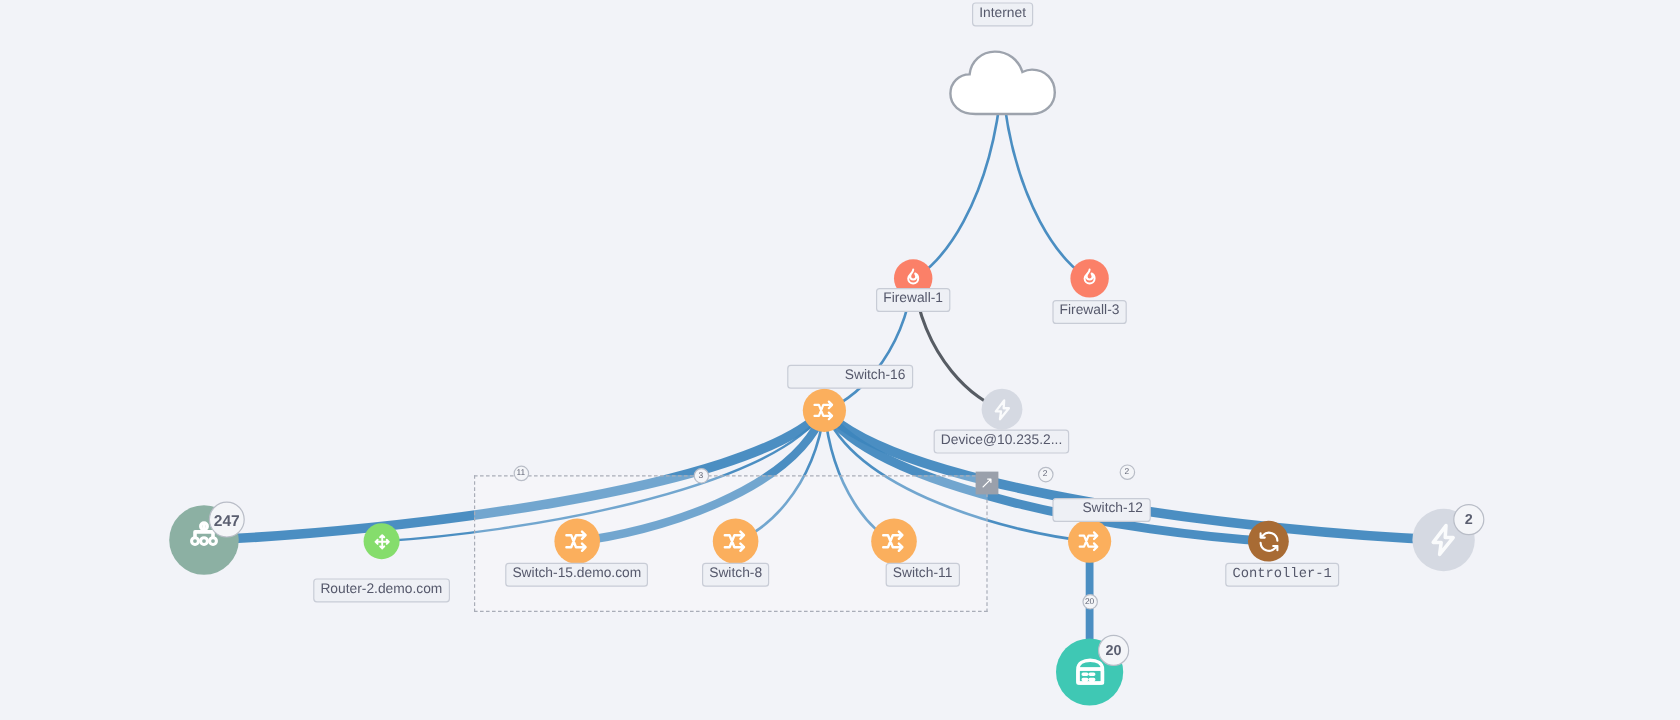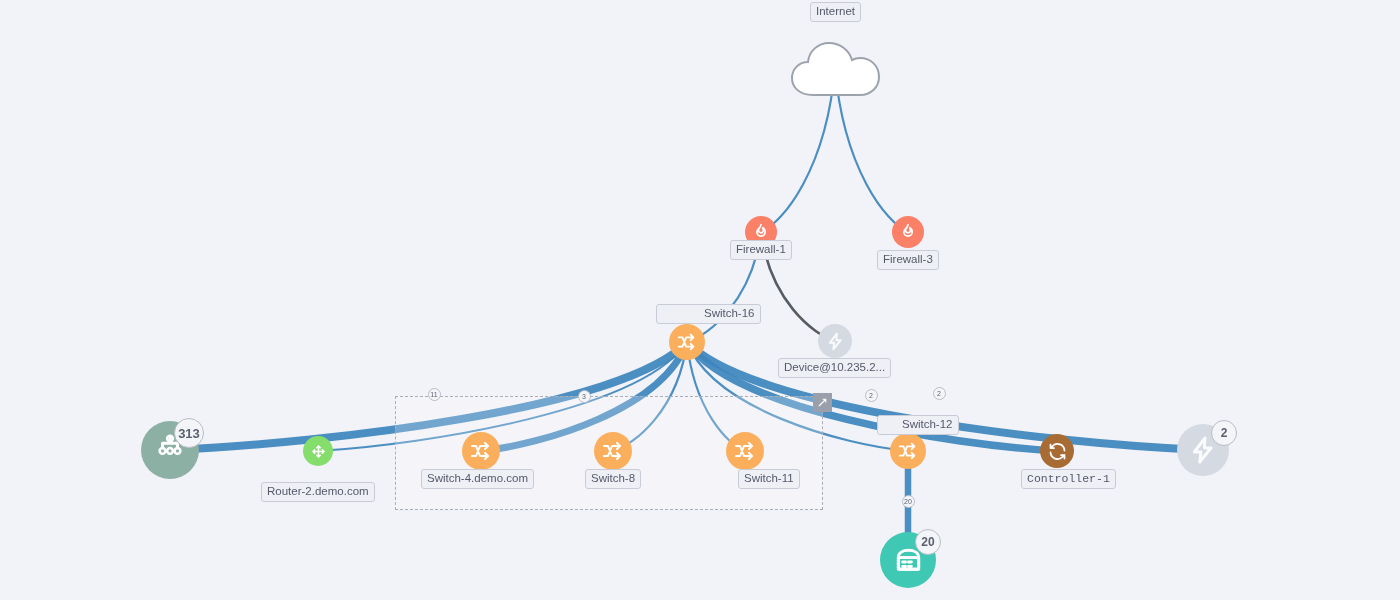--- a/index.html
+++ b/index.html
@@ -173,28 +173,28 @@
         </svg>
       </div>
     </div>
   <div id="label-layer">
       <div class="nlabel" style="left: 810px; top: 2px;">Internet</div>
       <div class="nlabel" style="left: 730px; top: 196px; margin-top: 44px;">Firewall-1</div>
       <div class="nlabel" style="left: 877px; top: 250px;">Firewall-3</div>
       <div class="nlabel" style="left: 656px; top: 304px; padding-left: 47px;">Switch-16</div>
       <div class="nlabel" style="left: 778px; top: 358px;">Device@10.235.2...</div>
       <div class="nlabel" style="left: 261px; top: 482px;">Router-2.demo.com</div>
-      <div class="nlabel" style="left: 421px; top: 469px;">Switch-4.demo.com</div>
+      <div class="nlabel" style="left: 421px; top: 469px;">Switch-15.demo.com</div>
       <div class="nlabel" style="left: 585px; top: 469px;">Switch-8</div>
       <div class="nlabel" style="left: 738px; top: 469px;">Switch-11</div>
       <div class="nlabel" style="left: 877px; top: 415px; padding-left: 24px;">Switch-12</div>
       <div class="nlabel" style="left: 1021px; top: 469px; font-family: Liberation Mono, monospace;">Controller-1</div>
     </div>
   <div id="badge-layer">
-      <div class="badge big" style="left: 174px; top: 418px;">313</div>
+      <div class="badge big" style="left: 174px; top: 418px;">247</div>
       <div class="badge mid" style="left: 1211px; top: 420px;">2</div>
       <div class="badge mid" style="left: 915px; top: 529px;">20</div>
       <div class="badge small" style="left: 427.5px; top: 387.5px;">11</div>
       <div class="badge small" style="left: 577.5px; top: 389.5px;">3</div>
       <div class="badge small" style="left: 864.5px; top: 388.5px;">2</div>
       <div class="badge small" style="left: 932.5px; top: 386.5px;">2</div>
       <div class="badge small" style="left: 901.5px; top: 494.5px;">20</div>
     </div>
 </div>
 

